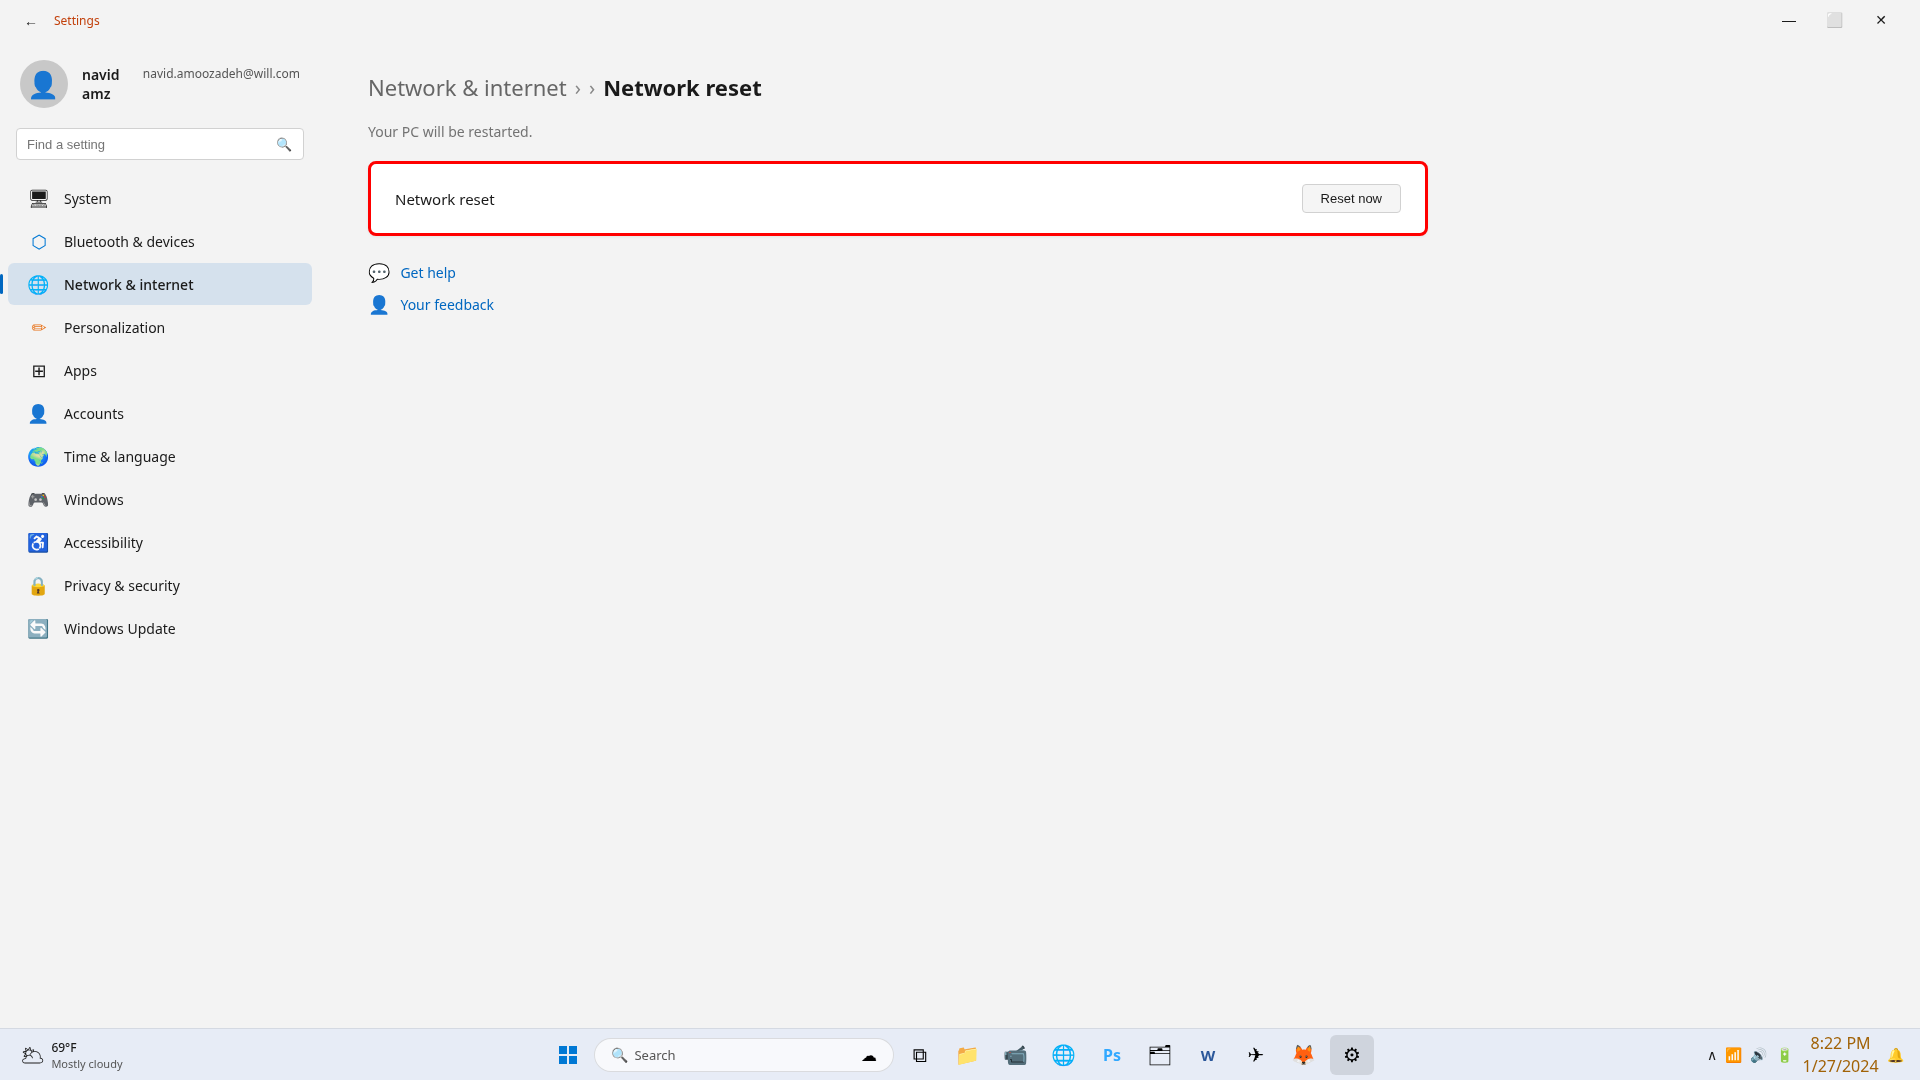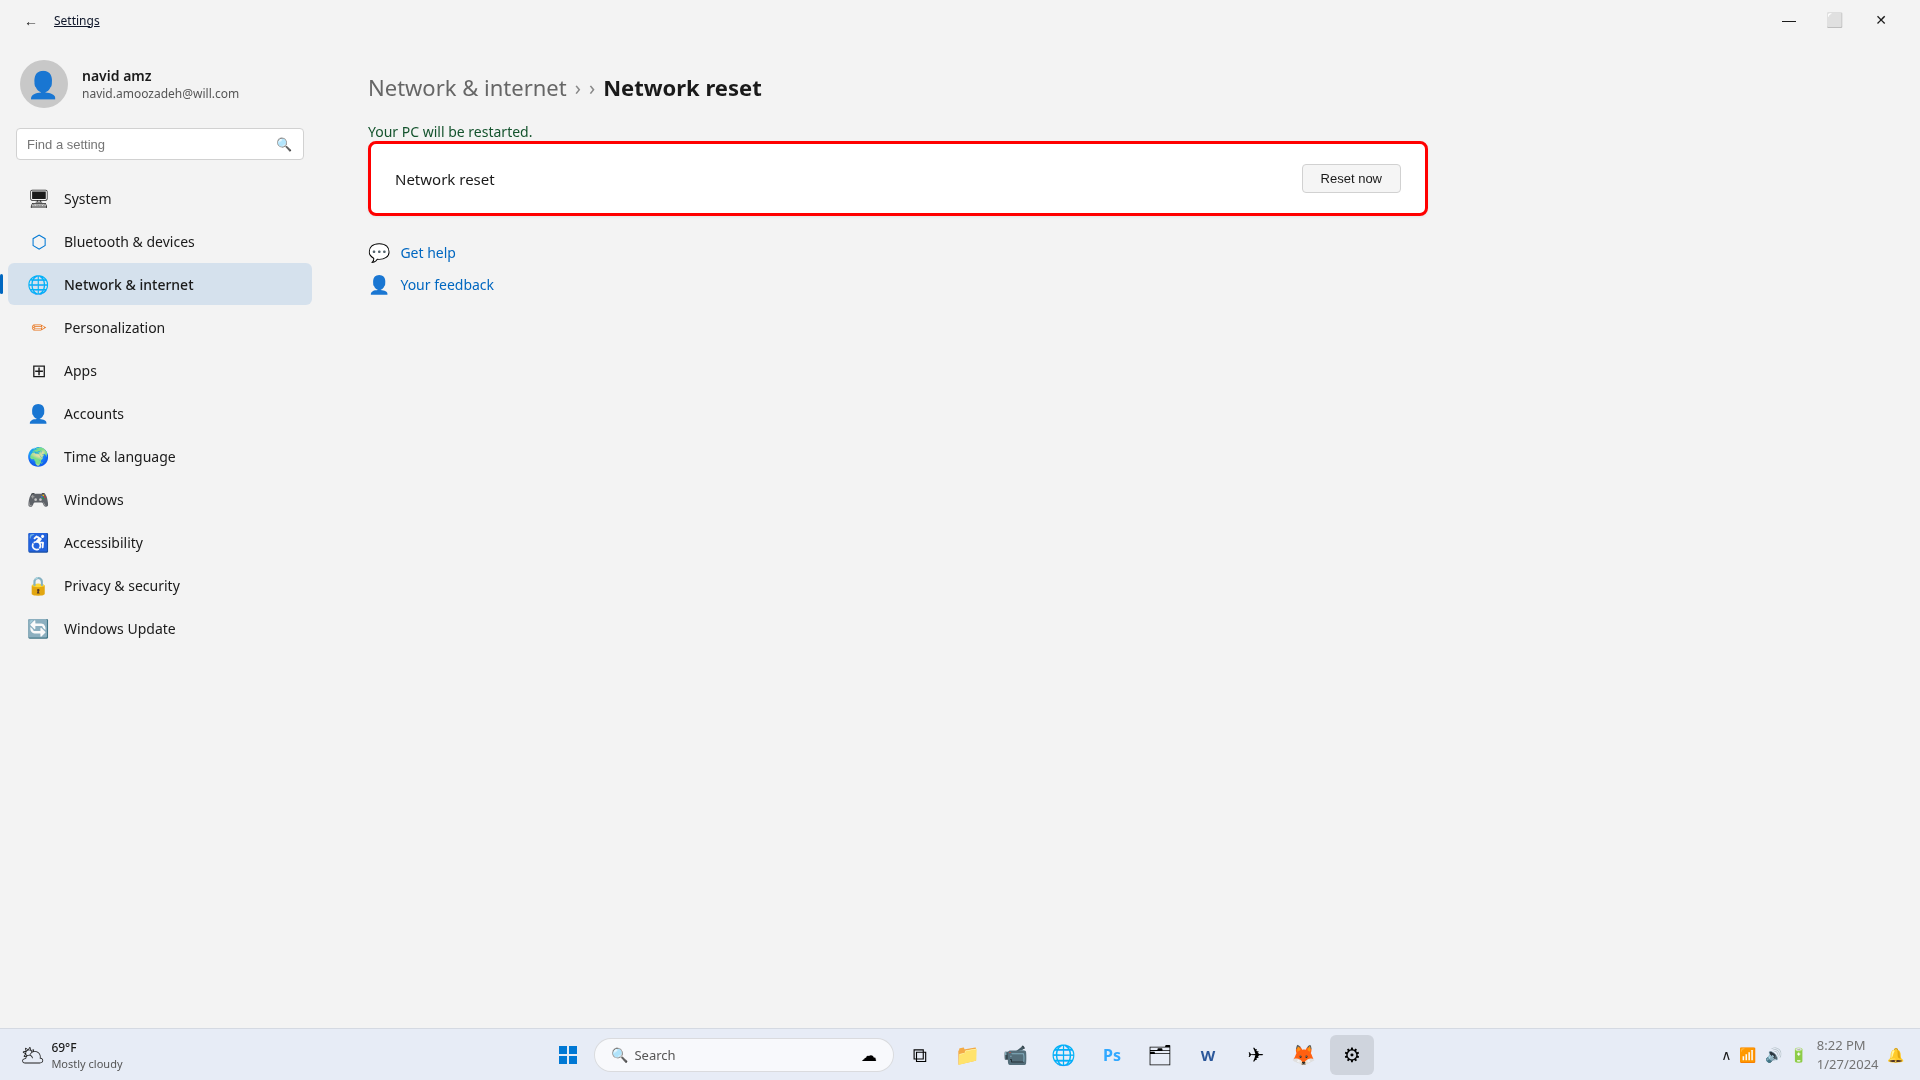--- a/index.html
+++ b/index.html
@@ -30,22 +30,21 @@
       justify-content: space-between;
       flex-shrink: 0;
     }
     .title-bar-left {
       display: flex;
       align-items: center;
       gap: 8px;
     }
     .title-bar-title {
       font-size: 12px;
-      color: #0f172a;
-      text-decoration: underline;
+      color: #c2410c;
     }
     .title-bar-controls {
       display: flex;
       align-items: center;
       gap: 0;
     }
     .title-btn {
       width: 46px;
       height: 32px;
       display: flex;
@@ -88,21 +87,21 @@
       background: #c8c8c8;
       display: flex;
       align-items: center;
       justify-content: center;
       flex-shrink: 0;
     }
     .avatar-icon {
       font-size: 26px;
       color: #6b6b6b;
     }
-    .user-info { display: flex; flex-direction: column; }
+    .user-info { display: flex; flex-direction: row; }
     .user-name { font-size: 14px; font-weight: 600; color: #1a1a1a; }
     .user-email { font-size: 12px; color: #555; }
 
     .search-box {
       margin: 4px 16px 12px 16px;
       display: flex;
       align-items: center;
       background: white;
       border: 1px solid #d1d1d1;
       border-radius: 4px;
@@ -188,21 +187,22 @@
     .page-description {
       font-size: 14px;
       color: #444;
       margin-bottom: 12px;
       max-width: 900px;
       line-height: 1.5;
     }
 
     .restart-notice {
       font-size: 14px;
-      color: #14532d;
+      color: #737373;
+      margin-bottom: 20px;
     }
 
     
     .reset-card {
       background: white;
       border-radius: 8px;
       border: 3px solid red;
       display: flex;
       align-items: center;
       justify-content: space-between;
@@ -293,21 +293,21 @@
     }
     .search-widget-text { font-size: 13px; color: #555; }
 
     .taskbar-right {
       display: flex;
       align-items: center;
       gap: 6px;
     }
     .system-icons { display: flex; align-items: center; gap: 2px; }
     .sys-icon { font-size: 14px; padding: 4px 3px; cursor: pointer; color: #1a1a1a; }
-    .clock { font-size: 13px; color: #737373; text-align: left; line-height: 1.4; }
+    .clock { font-size: 16px; color: #a16207; text-align: center; line-height: 1.4; }
   </style>
 </head>
 <body>
 
 <div class="window">
 
   <div class="title-bar">
     <div class="title-bar-left">
       <span style="font-size:14px;cursor:pointer;color:#1a1a1a;padding:4px 8px;">←</span>
       <span class="title-bar-title">Settings</span>

